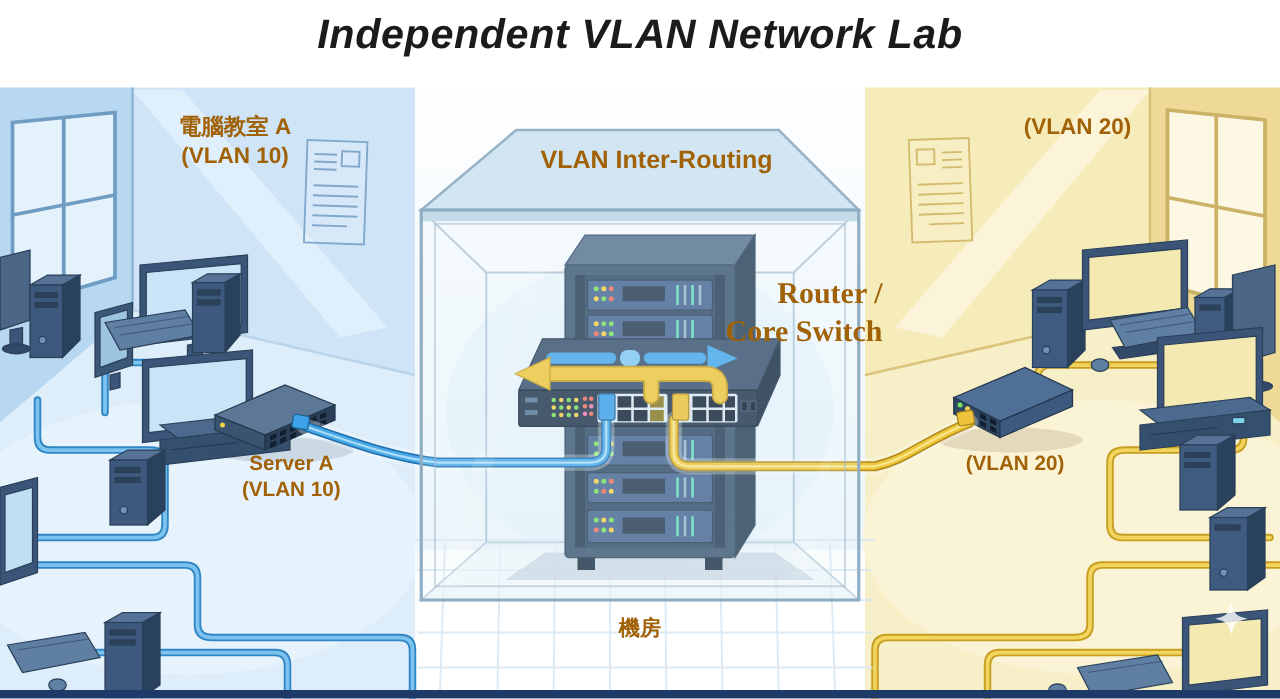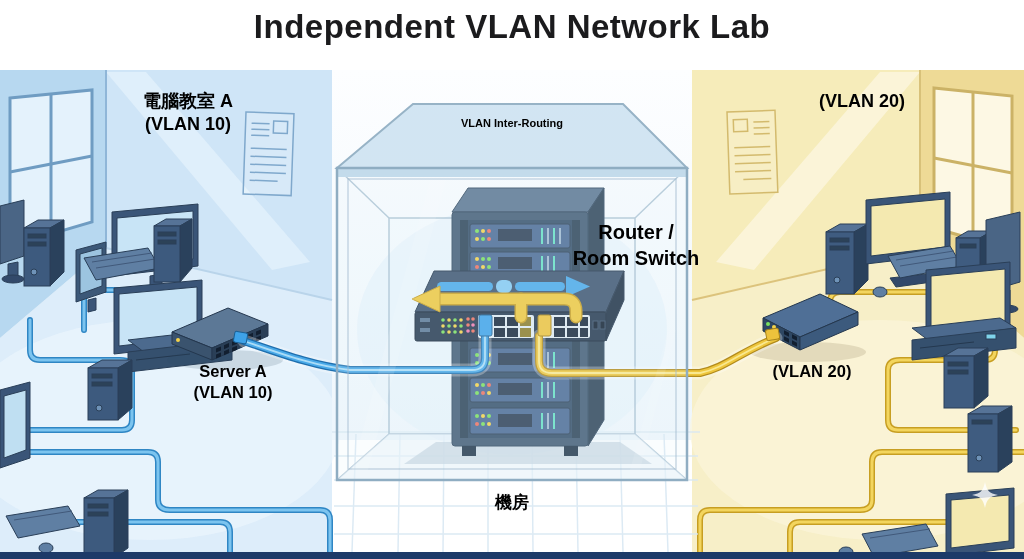--- a/index.html
+++ b/index.html
@@ -3,27 +3,27 @@
 <meta charset="utf-8">
 <style>
   html,body{margin:0;padding:0;background:#ffffff;}
   .stage{
     position:relative;width:1024px;height:559px;overflow:hidden;background:#ffffff;
     font-family:"Liberation Sans","DejaVu Sans",sans-serif;
   }
   .stage svg{position:absolute;left:0;top:0;}
   .title{
     position:absolute;left:0;top:8px;width:100%;margin:0;text-align:center;
-    font-size:33px;font-weight:700;color:#1b1b1d;letter-spacing:0.5px;z-index:5;
+    font-size:33px;font-weight:700;color:#1b1b1d;letter-spacing:0.5px;z-index:5;font-style:italic;
   }
-  .label{position:absolute;z-index:6;text-align:center;color:#000000;font-weight:700;line-height:1.28;}
+  .label{position:absolute;z-index:6;text-align:center;color:#a16207;font-weight:700;line-height:1.28;}
   .label .line{display:block;}
   .lbl-room{font-size:18px;}
-  .lbl-box{font-size:11px;}
-  .lbl-router{font-size:20px;text-align:center;}
+  .lbl-box{font-size:20px;text-align:right;}
+  .lbl-router{font-size:24px;text-align:right;font-family:Liberation Serif, serif;}
   .lbl-switch{font-size:16.5px;}
   .lbl-server{font-size:17px;}
 </style>
 </head>
 <body>
 
 <div class="stage">
 
 <h1 class="title">Independent VLAN Network Lab</h1>
 
@@ -525,21 +525,21 @@
 <div class="label lbl-room" style="left:752px;top:90px;width:220px;">
   <span class="line">(VLAN 20)</span>
 </div>
 
 <div class="label lbl-box" style="left:406px;top:116px;width:212px;">
   <span class="line">VLAN Inter-Routing</span>
 </div>
 
 <div class="label lbl-router" style="left:566px;top:220px;width:140px;">
   <span class="line">Router /</span>
-  <span class="line">Room Switch</span>
+  <span class="line">Core Switch</span>
 </div>
 
 <div class="label lbl-switch" style="left:143px;top:361px;width:180px;">
   <span class="line">Server A</span>
   <span class="line">(VLAN 10)</span>
 </div>
 
 <div class="label lbl-switch" style="left:722px;top:361px;width:180px;">
   <span class="line">(VLAN 20)</span>
 </div>

